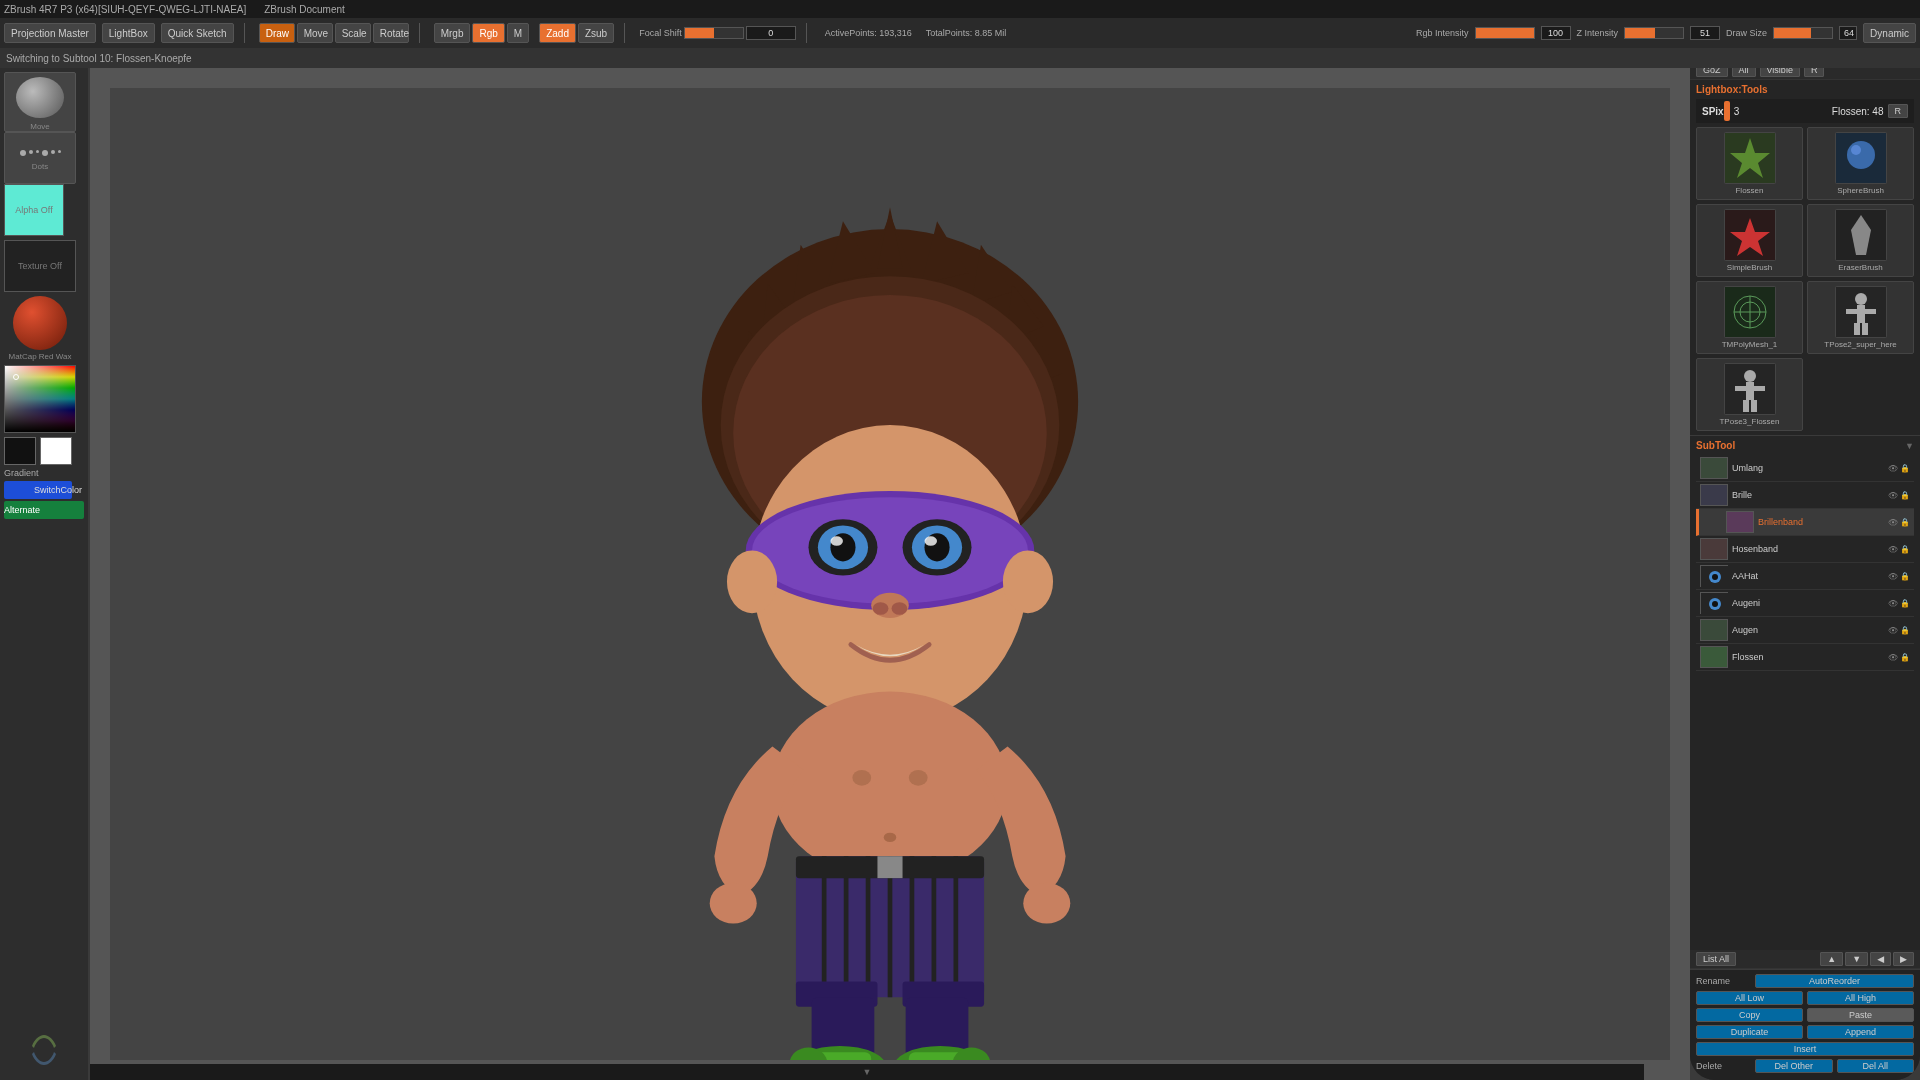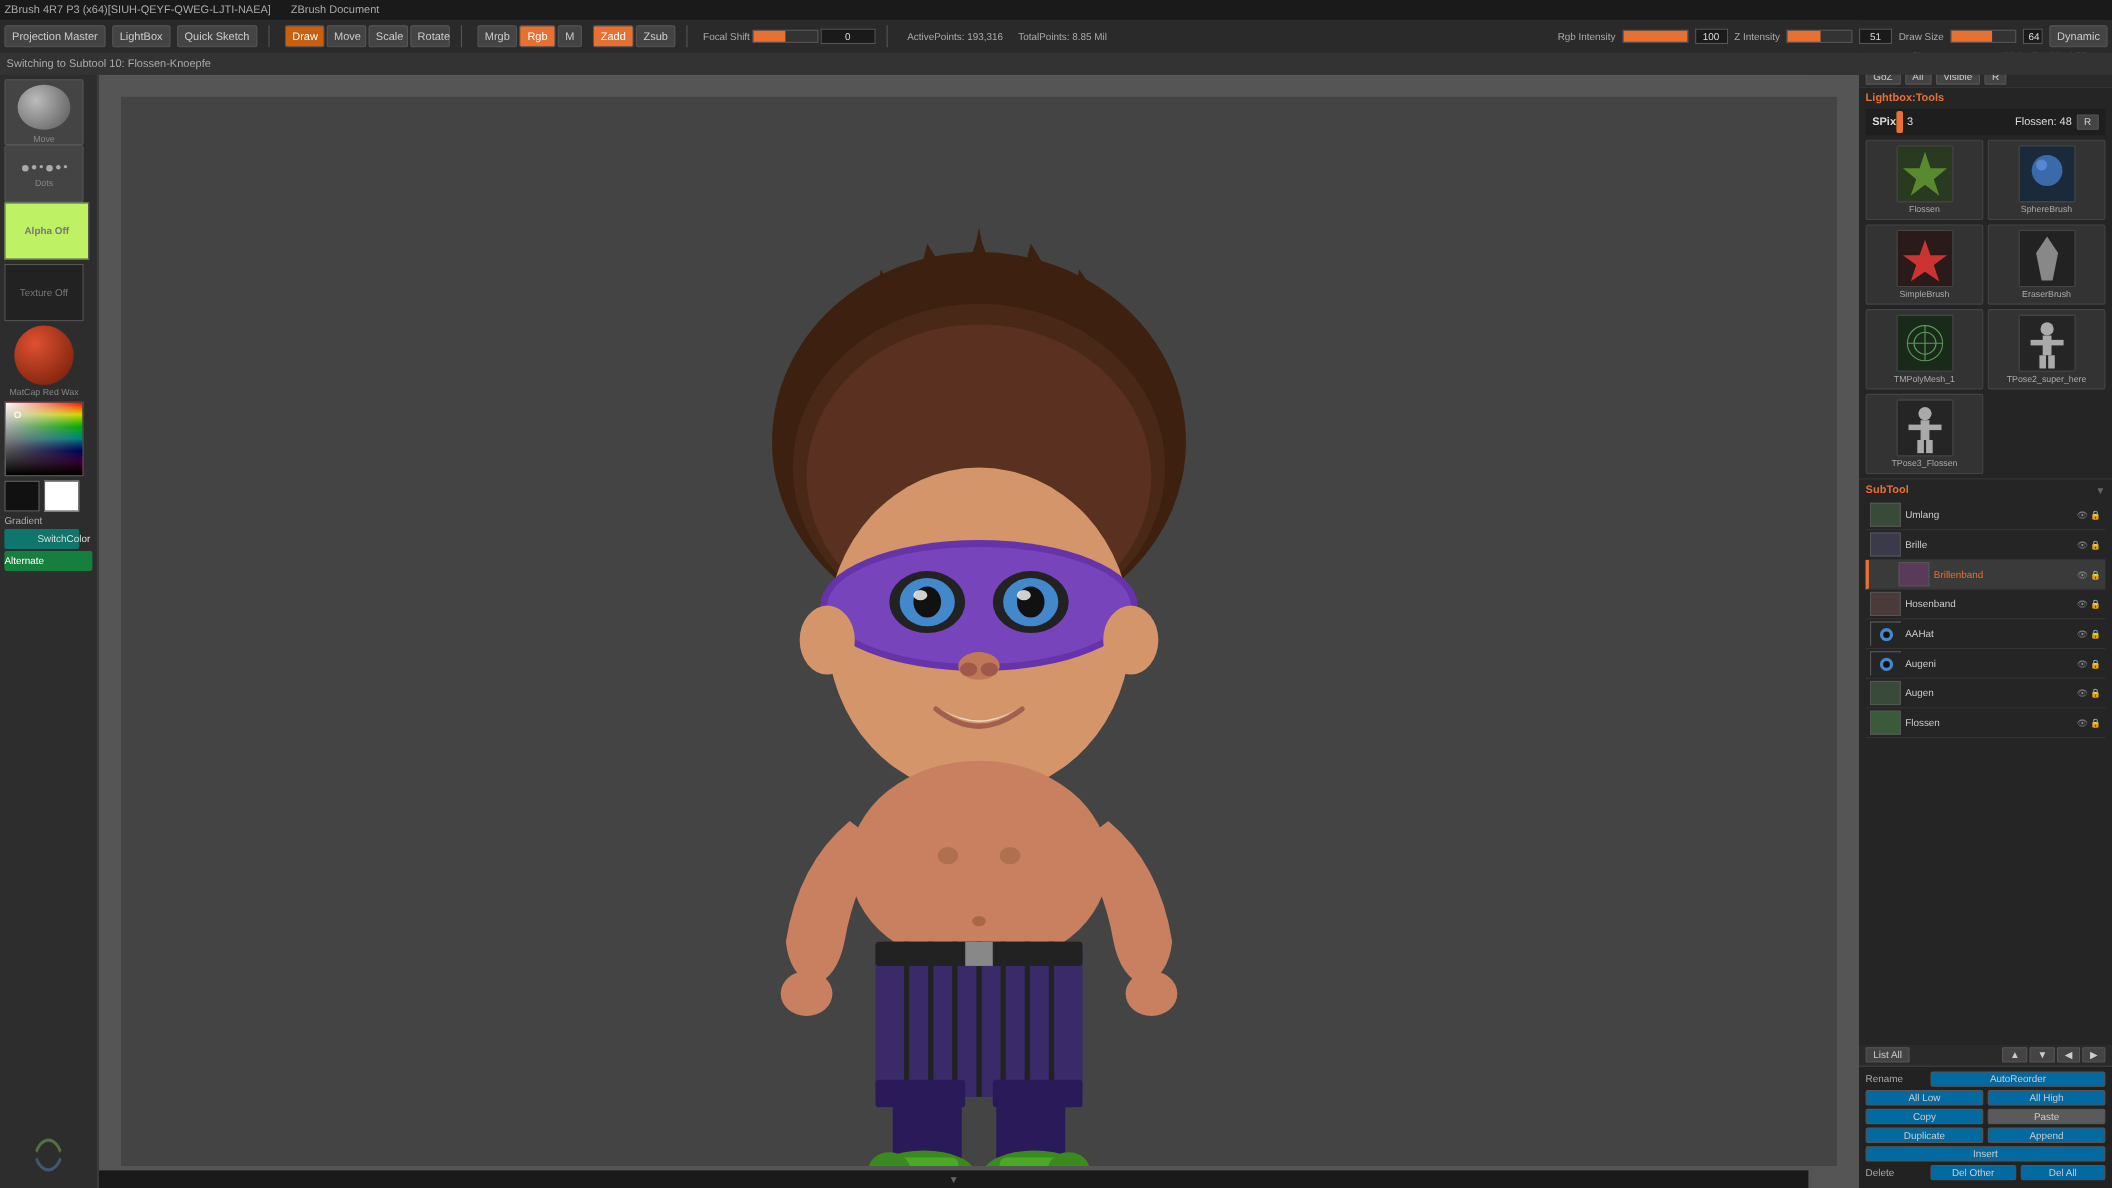--- a/index.html
+++ b/index.html
@@ -106,30 +106,29 @@
       flex-wrap: wrap;
       gap: 3px;
       justify-content: center;
       padding: 4px;
     }
     .dot { width: 6px; height: 6px; border-radius: 50%; background: #aaa; }
     .dot.sm { width: 4px; height: 4px; }
     .dot.xs { width: 3px; height: 3px; }
 
     .alpha-swatch {
-      width: 77px;
+      width: 60px;
       height: 52px;
-      background: #bef264;
+      background: #5eead4;
       border: 1px solid #555;
       display: flex;
       align-items: center;
       justify-content: center;
       font-size: 9px;
       color: #777;
-      font-weight: bold;
     }
     .texture-swatch {
       width: 72px;
       height: 52px;
       background: #222;
       border: 1px solid #555;
       display: flex;
       align-items: center;
       justify-content: center;
       font-size: 9px;
@@ -196,21 +195,21 @@
     }
     .gradient-label {
       font-size: 9px;
       color: #aaa;
       width: 72px;
       text-align: left;
     }
     .switchcolor-btn {
       width: 68px;
       height: 18px;
-      background: #0f766e;
+      background: #1d4ed8;
       border: none;
       color: #ddd;
       font-size: 9px;
       cursor: pointer;
       border-radius: 2px;
       text-align: right;
       padding-left: 30px;
     }
     .alternate-btn {
       width: 80px;
@@ -251,20 +250,21 @@
       position: absolute;
       top: 0;
       right: 0;
       width: 230px;
       height: 100%;
       background: #2a2a2a;
       display: flex;
       flex-direction: column;
       padding: 0;
       overflow: hidden;
+      border-radius: 25px;
     }
     .rp-header {
       background: #1e1e1e;
       padding: 4px 8px;
       display: flex;
       align-items: center;
       justify-content: space-between;
       border-bottom: 1px solid #444;
     }
     .rp-title { font-size: 11px; color: #ddd; font-weight: bold; }

